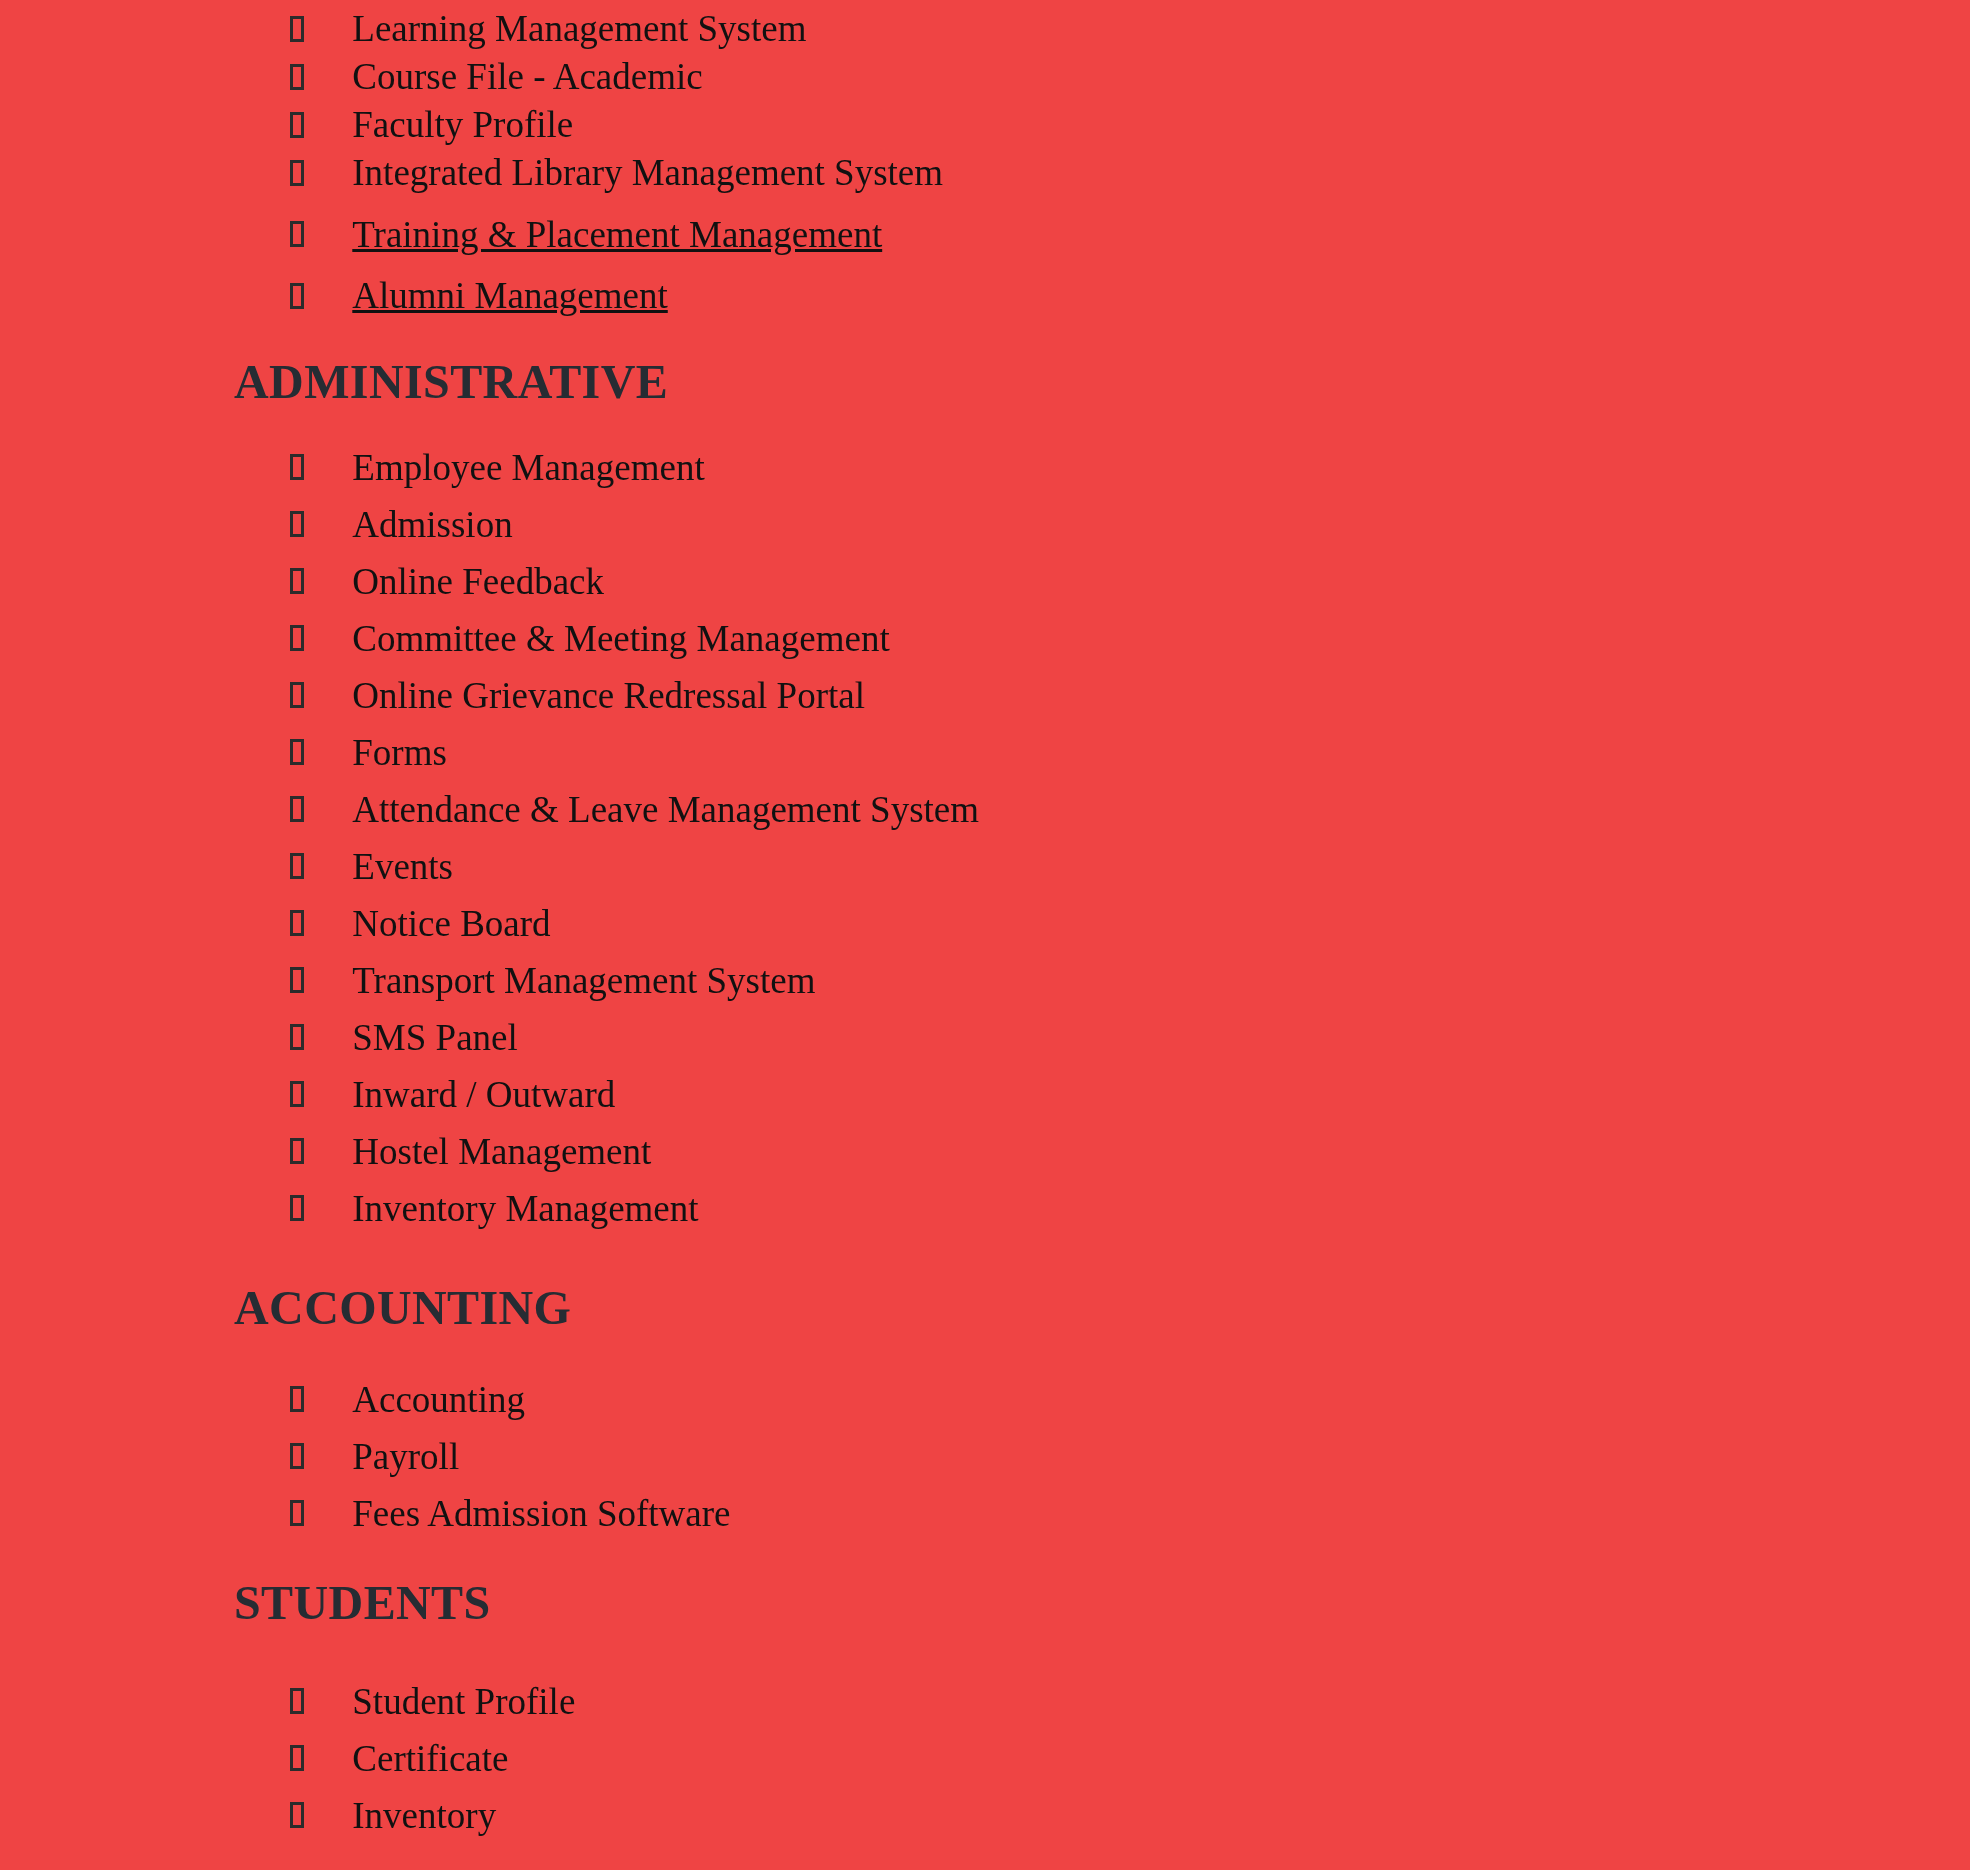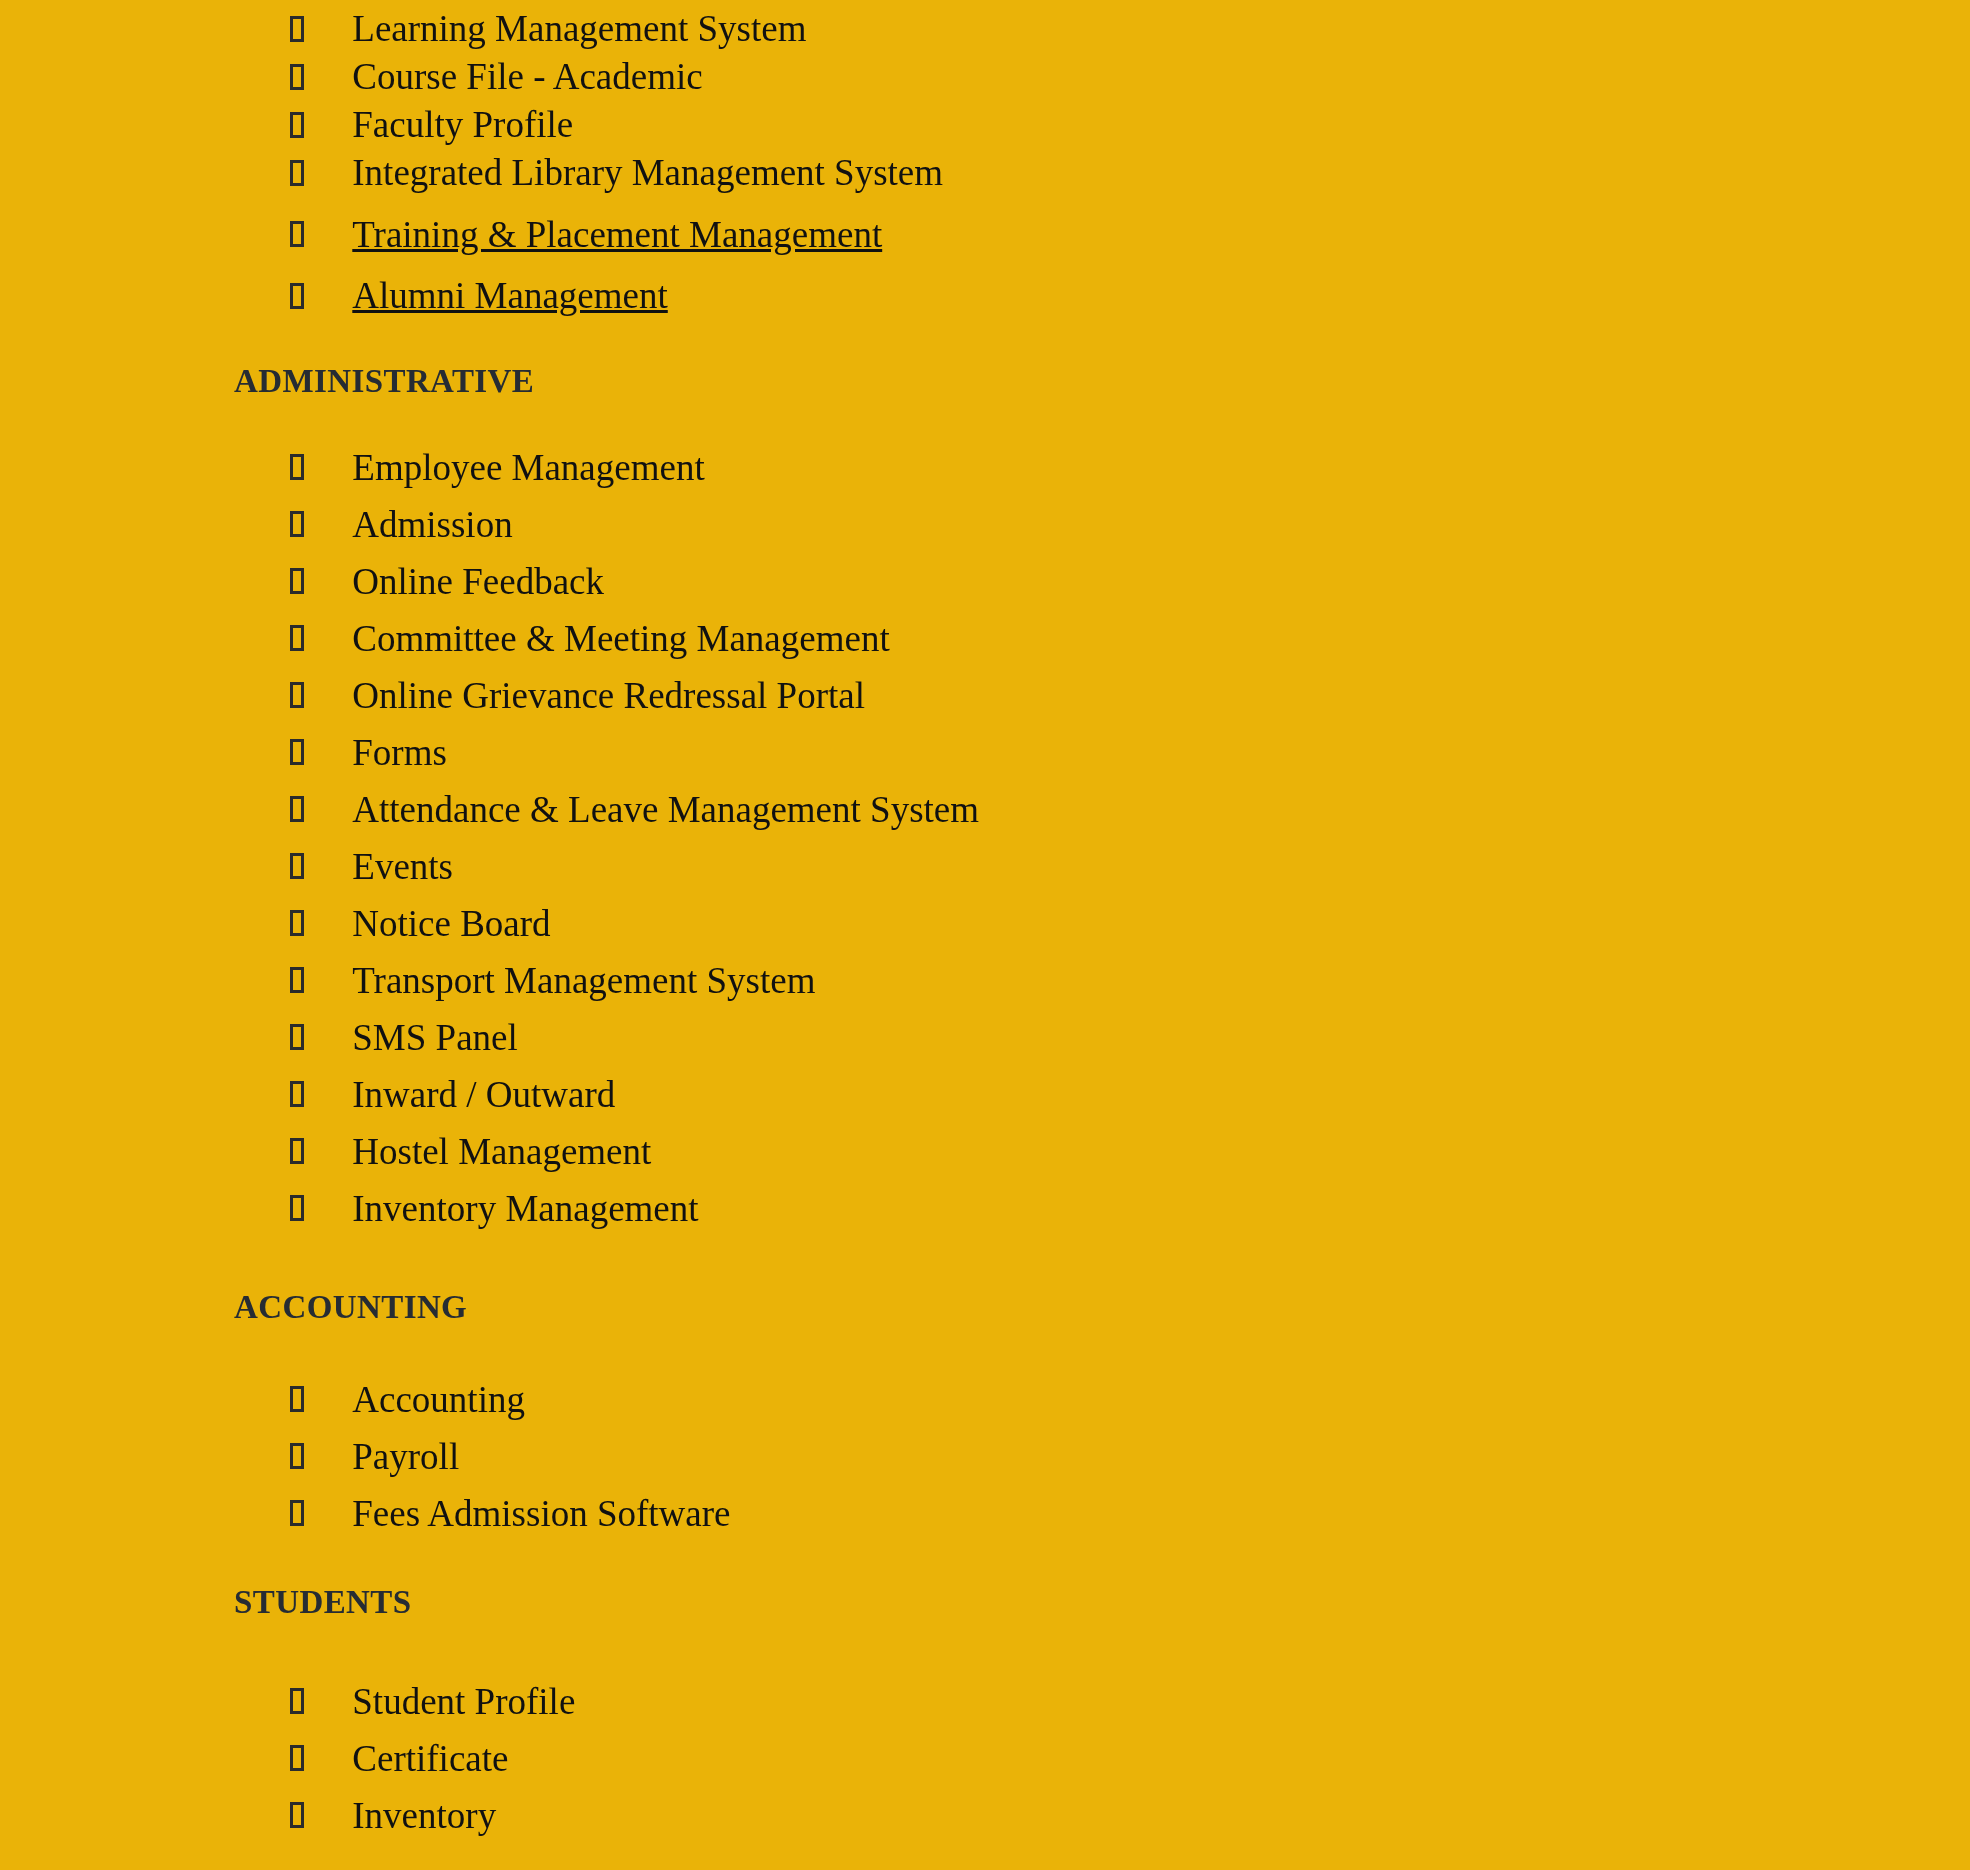--- a/index.html
+++ b/index.html
@@ -1,32 +1,32 @@
 <!DOCTYPE html>
 <html style="font-size:12.7px"><head>
 <meta charset="utf-8">
 <style>
   html, body { margin: 0; padding: 0; background: #ffffff; }
   .page {
     position: relative;
     width: 1971px;
     height: 1871px;
-    background: #eab308;
+    background: #ef4444;
     overflow: hidden;
     font-family: "Liberation Serif", "DejaVu Serif", serif;
   }
   .content {
     position: absolute;
     left: 234px;
     top: 4.8px;
     width: 1509px;
   }
   h2.sec-heading {
     margin: 0;
-    font-size: 33px;
+    font-size: 48px;
     line-height: 51px;
     font-weight: bold;
     color: #262c33;
     letter-spacing: 0.4px;
   }
   ul.mod-list {
     list-style: none;
     margin: 0;
     padding: 0 0 0 56px;
   }

